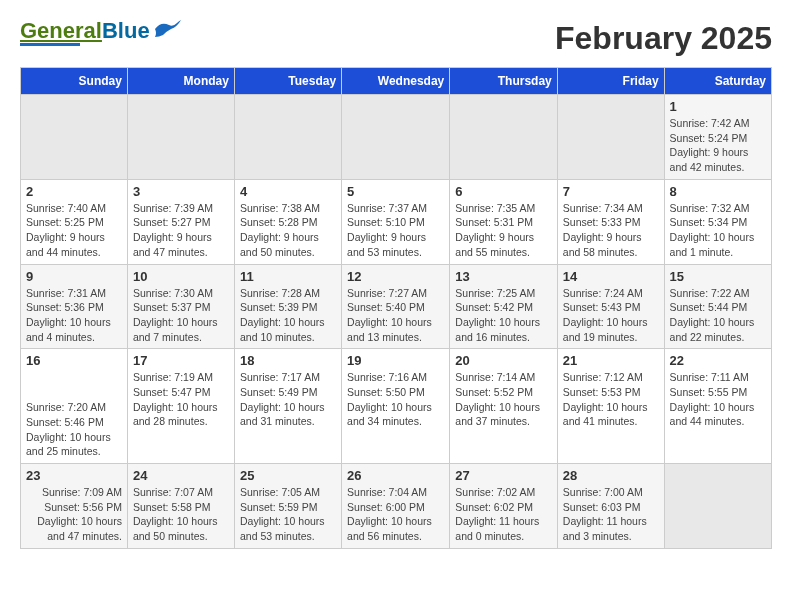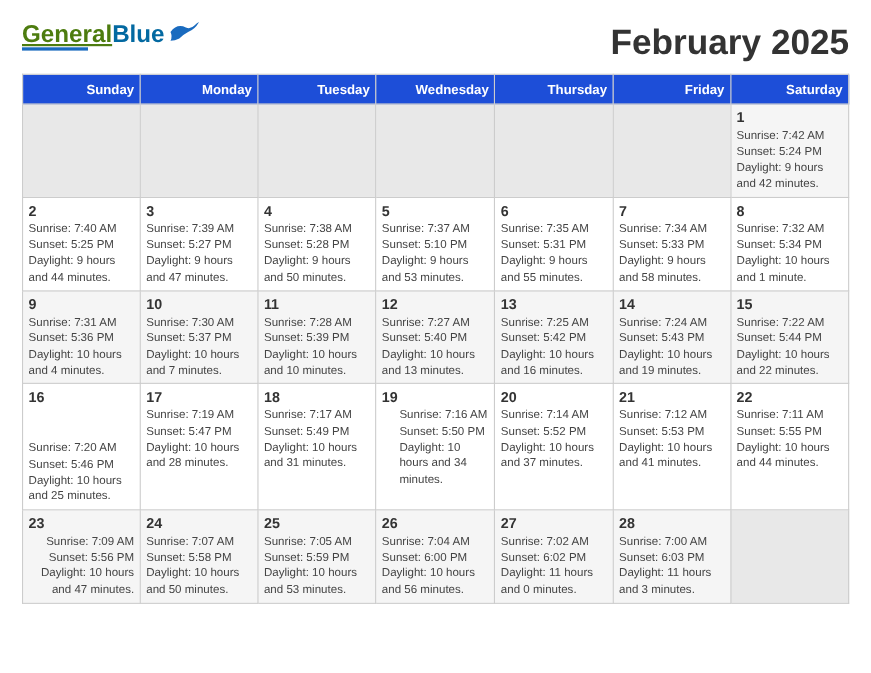--- a/index.html
+++ b/index.html
@@ -245,21 +245,21 @@
 Daylight: 10 hours and 28 minutes.</div>
         </td>
         <td>
           <span class="day-num">18</span>
           <div class="day-info" style="white-space: pre-line;">Sunrise: 7:17 AM
 Sunset: 5:49 PM
 Daylight: 10 hours and 31 minutes.</div>
         </td>
         <td>
           <span class="day-num">19</span>
-          <div class="day-info" style="white-space: pre-line; margin-left: 16px;">Sunrise: 7:16 AM
+          <div class="day-info" style="white-space: pre-line;">Sunrise: 7:16 AM
 Sunset: 5:50 PM
 Daylight: 10 hours and 34 minutes.</div>
         </td>
         <td>
           <span class="day-num">20</span>
           <div class="day-info" style="white-space: pre-line;">Sunrise: 7:14 AM
 Sunset: 5:52 PM
 Daylight: 10 hours and 37 minutes.</div>
         </td>
         <td>

